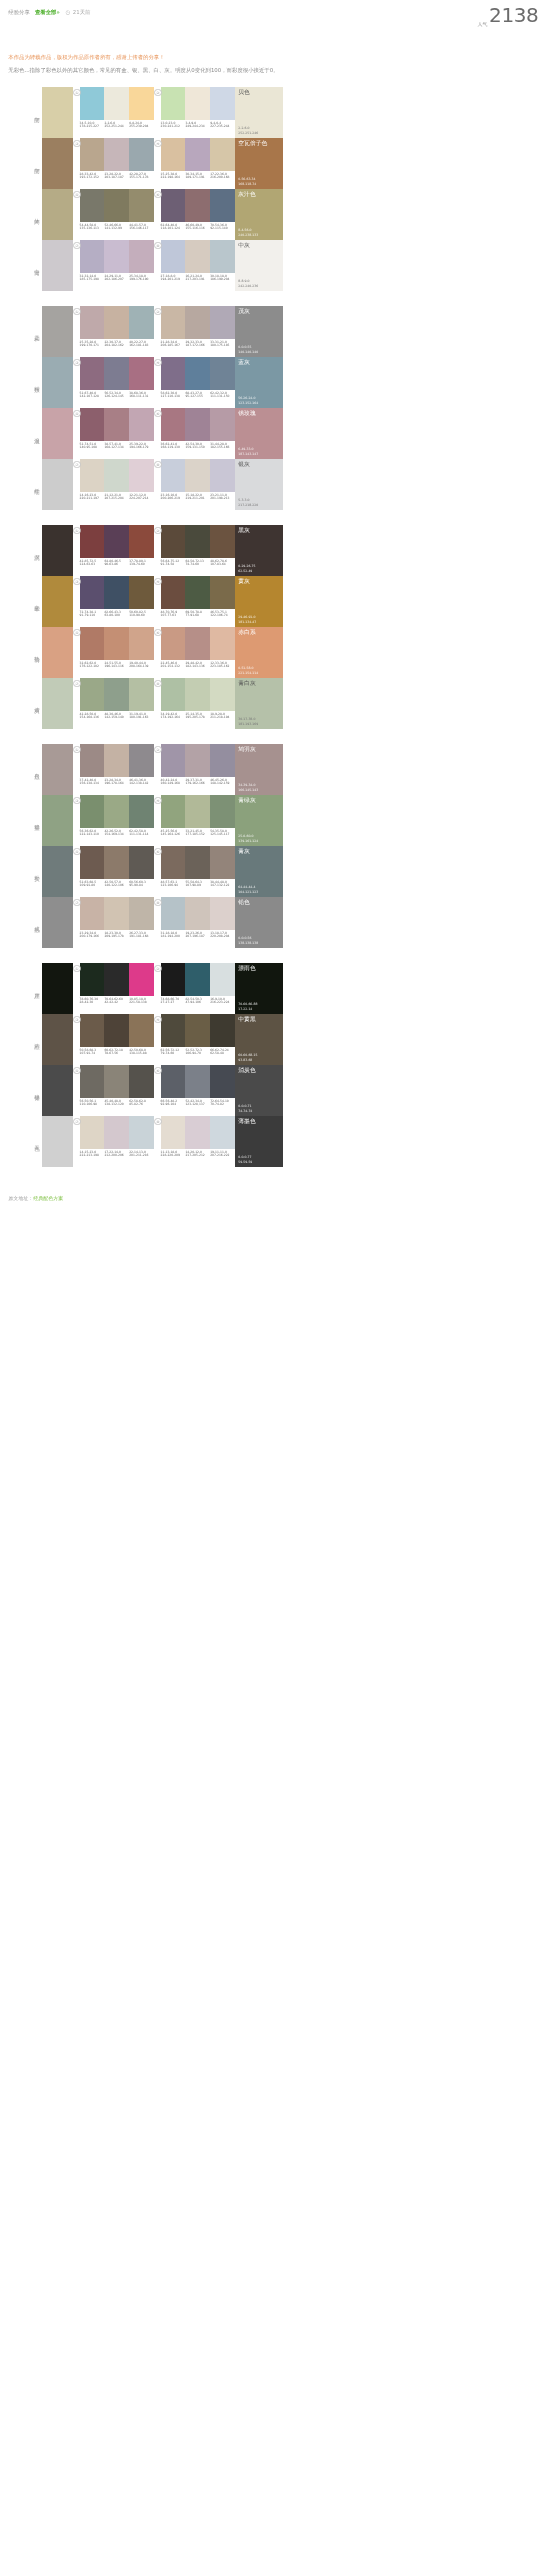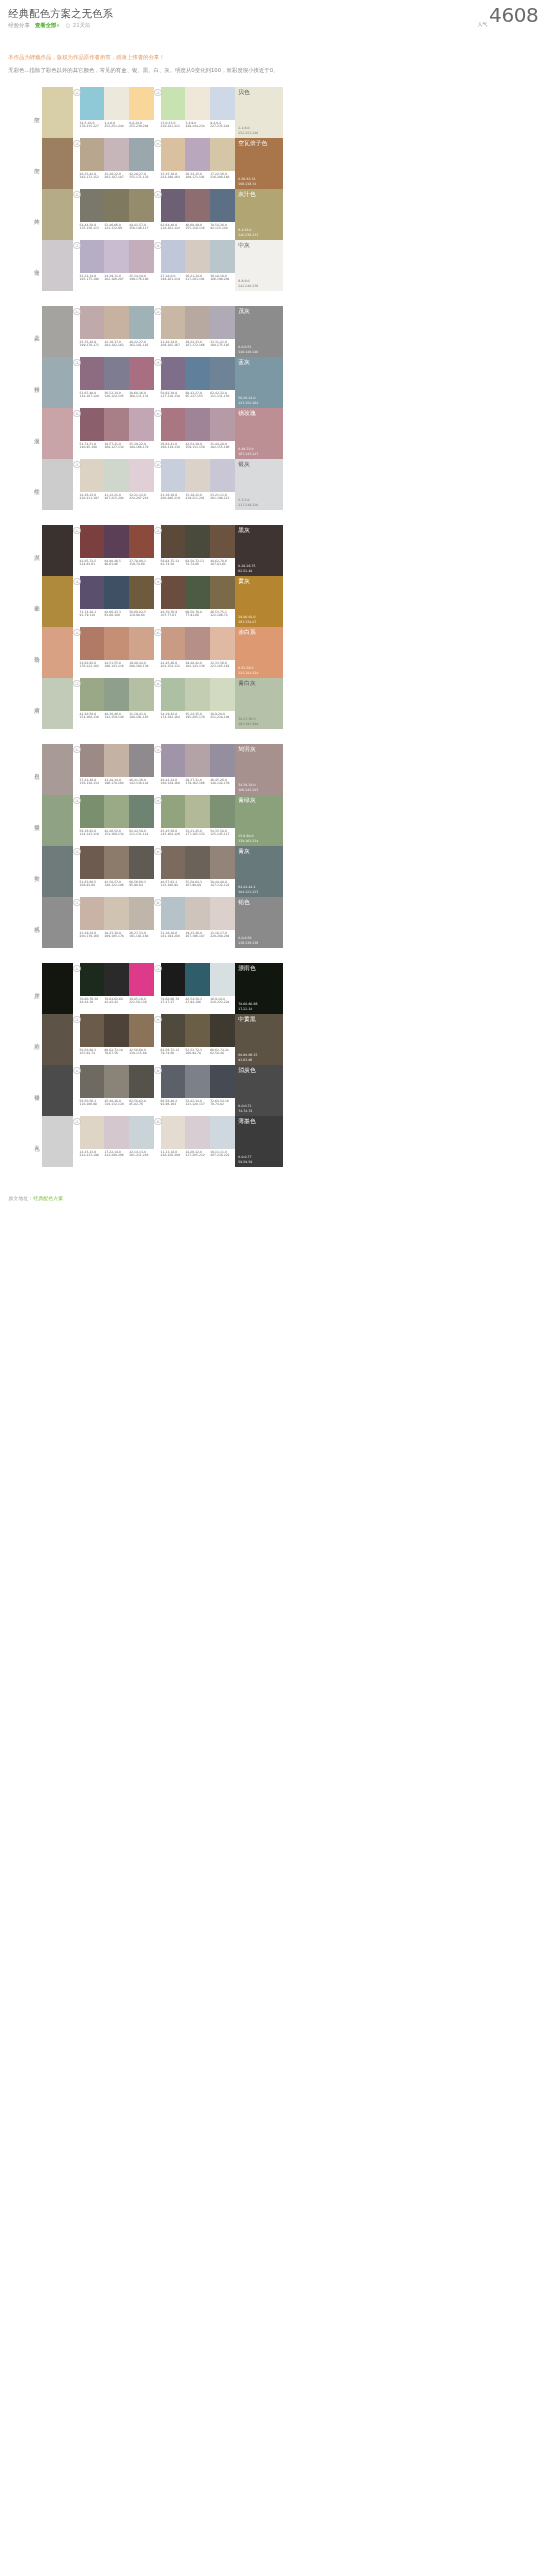--- a/index.html
+++ b/index.html
@@ -49,29 +49,28 @@
   .footer{padding:13.2px 8.3px 8.3px 8.3px;font-size:5px;color:#999;}
   .footer a{color:#7cbf3f;text-decoration:none;}
   .spacer{height:11.6px;}
 </style>
 </head>
 <body>
 
 <div class="page">
 
   <div class="header">
-    <div class="title">经典配色方案之无色系</div>
     <div class="submeta">
       <span class="cat">经验分享</span>
       <span class="all">查看全部</span><span class="arrows">»</span>
       <span class="clock">◷</span>
       <span class="time">21天前</span>
     </div>
     <div class="hits">
-      <span class="lbl">人气</span><span class="num">4608</span>
+      <span class="lbl">人气</span><span class="num">2138</span>
     </div>
   </div>
 
   <div class="notice">本作品为转载作品，版权为作品原作者所有，感谢上传者的分享！</div>
   <div class="intro">无彩色...指除了彩色以外的其它颜色，常见的有金、银、黑、白、灰。明度从0变化到100，而彩度很小接近于0。</div>
 
   <div class="spacer"></div>
 
   <div id="groups-host">
       <div class="group">

